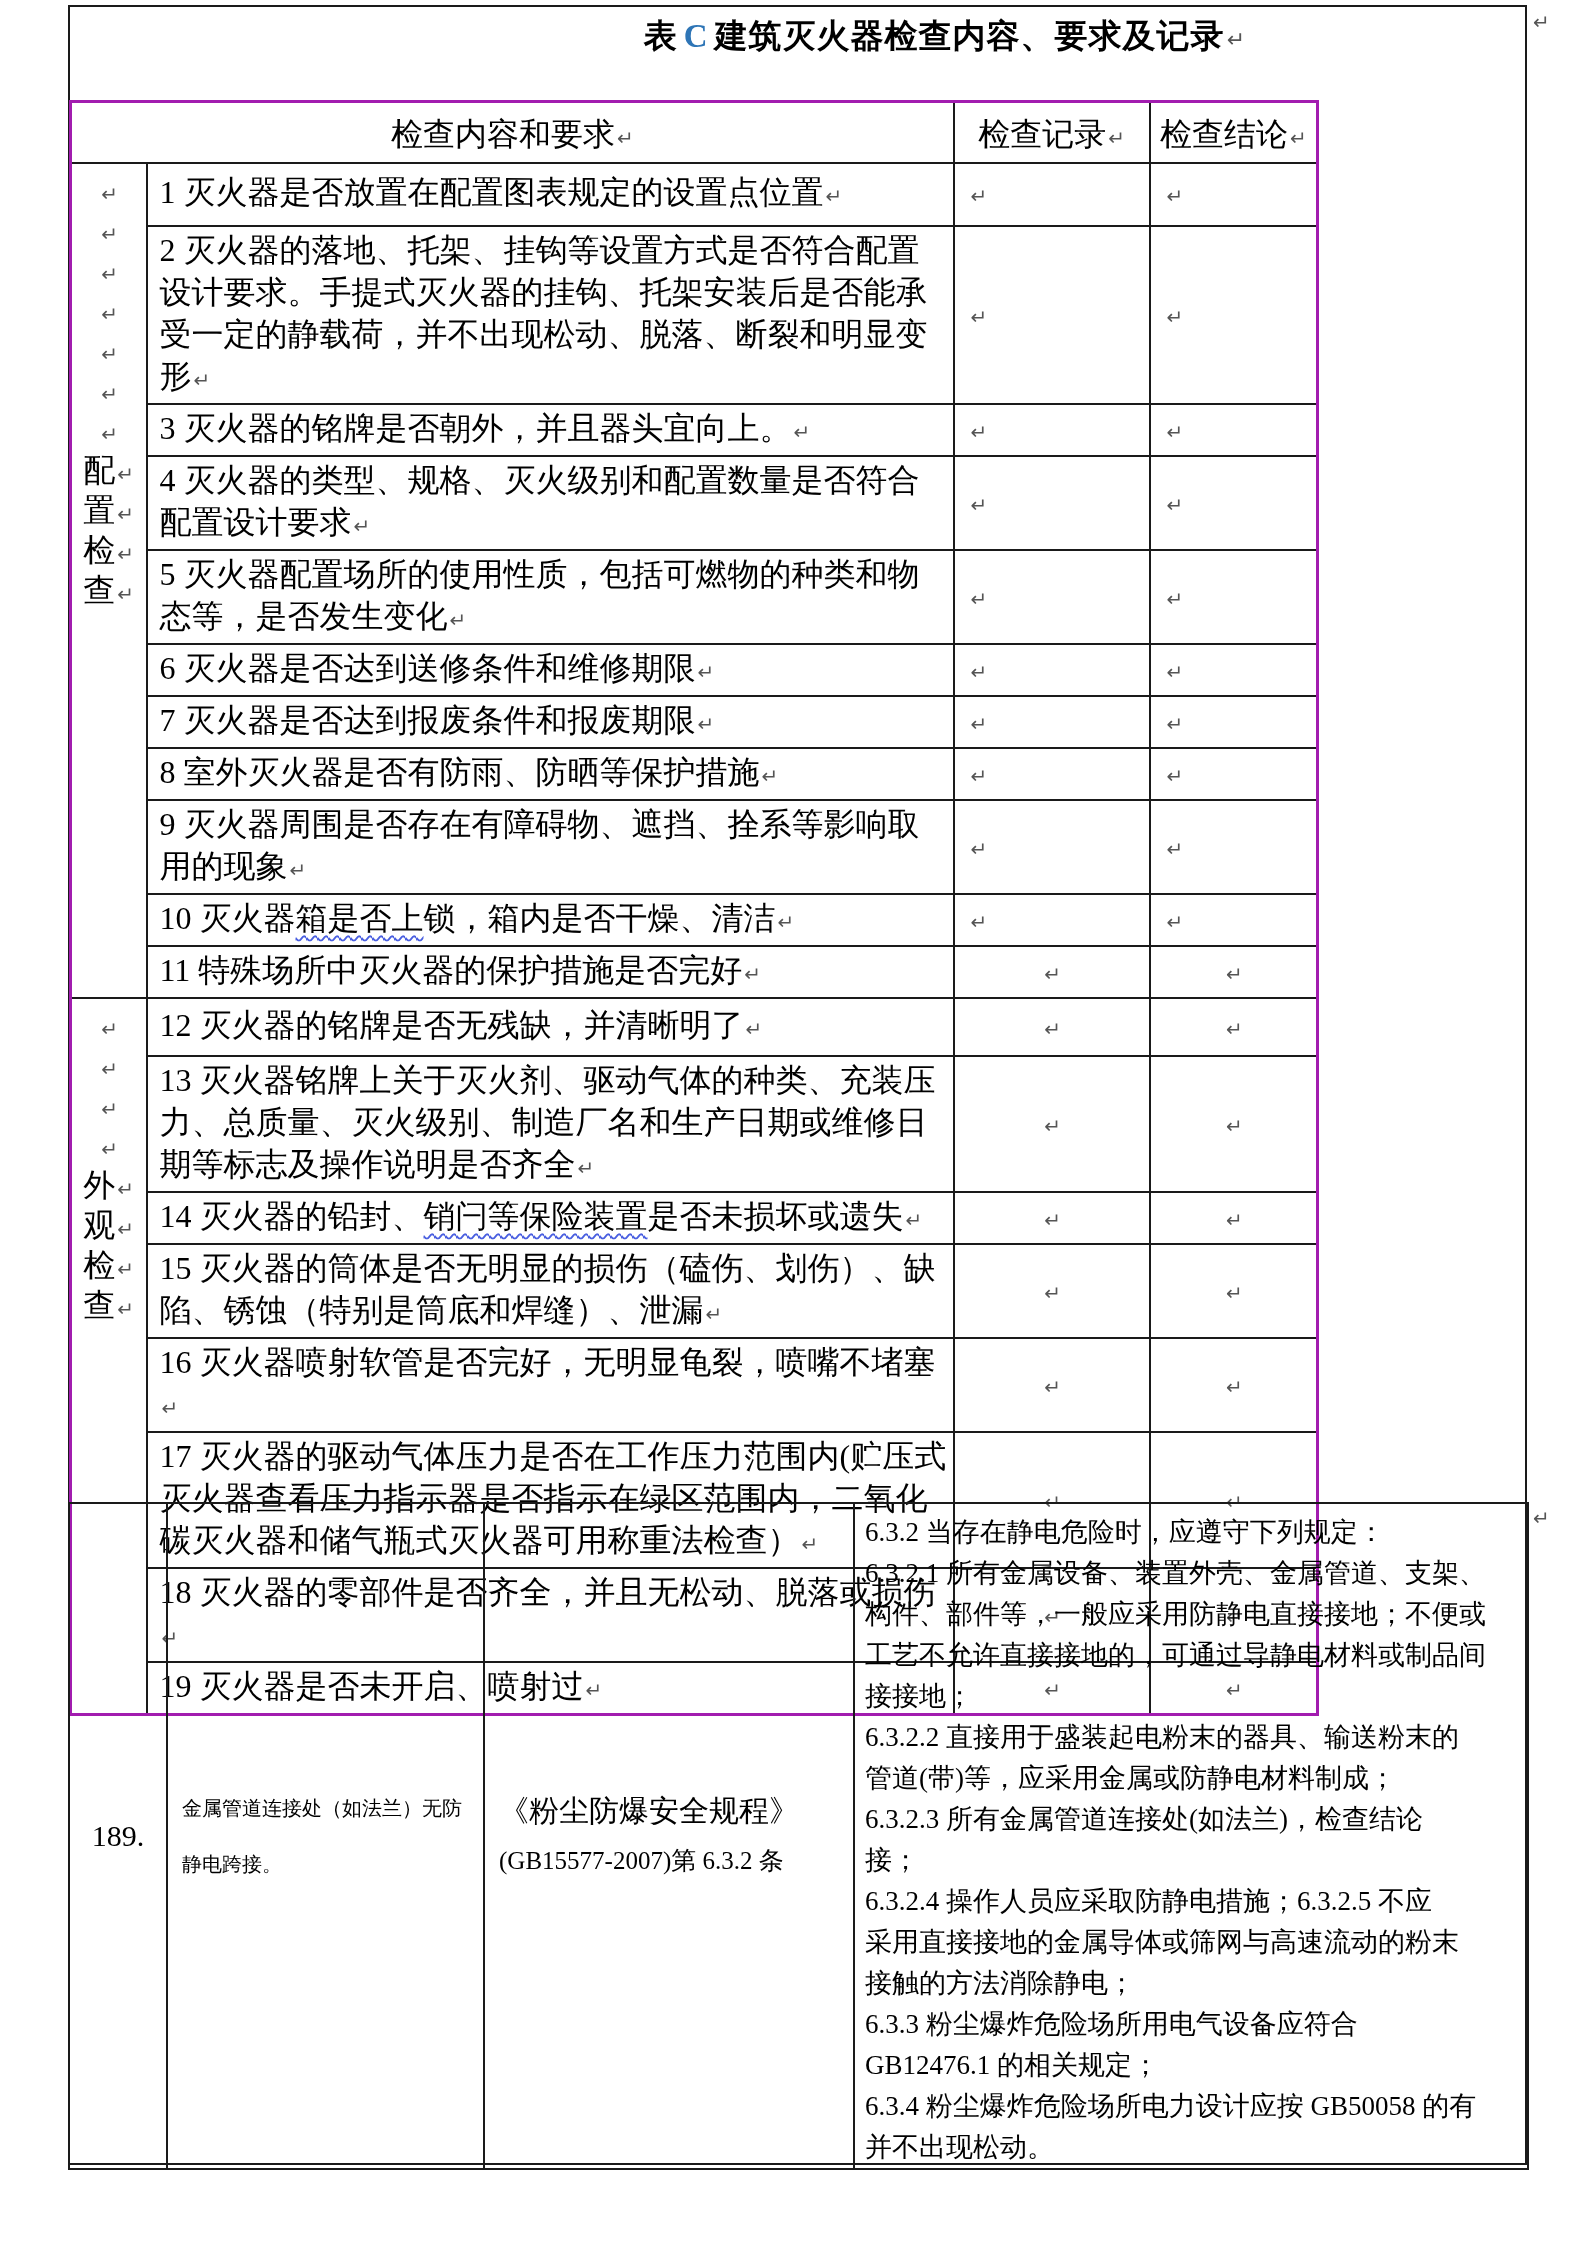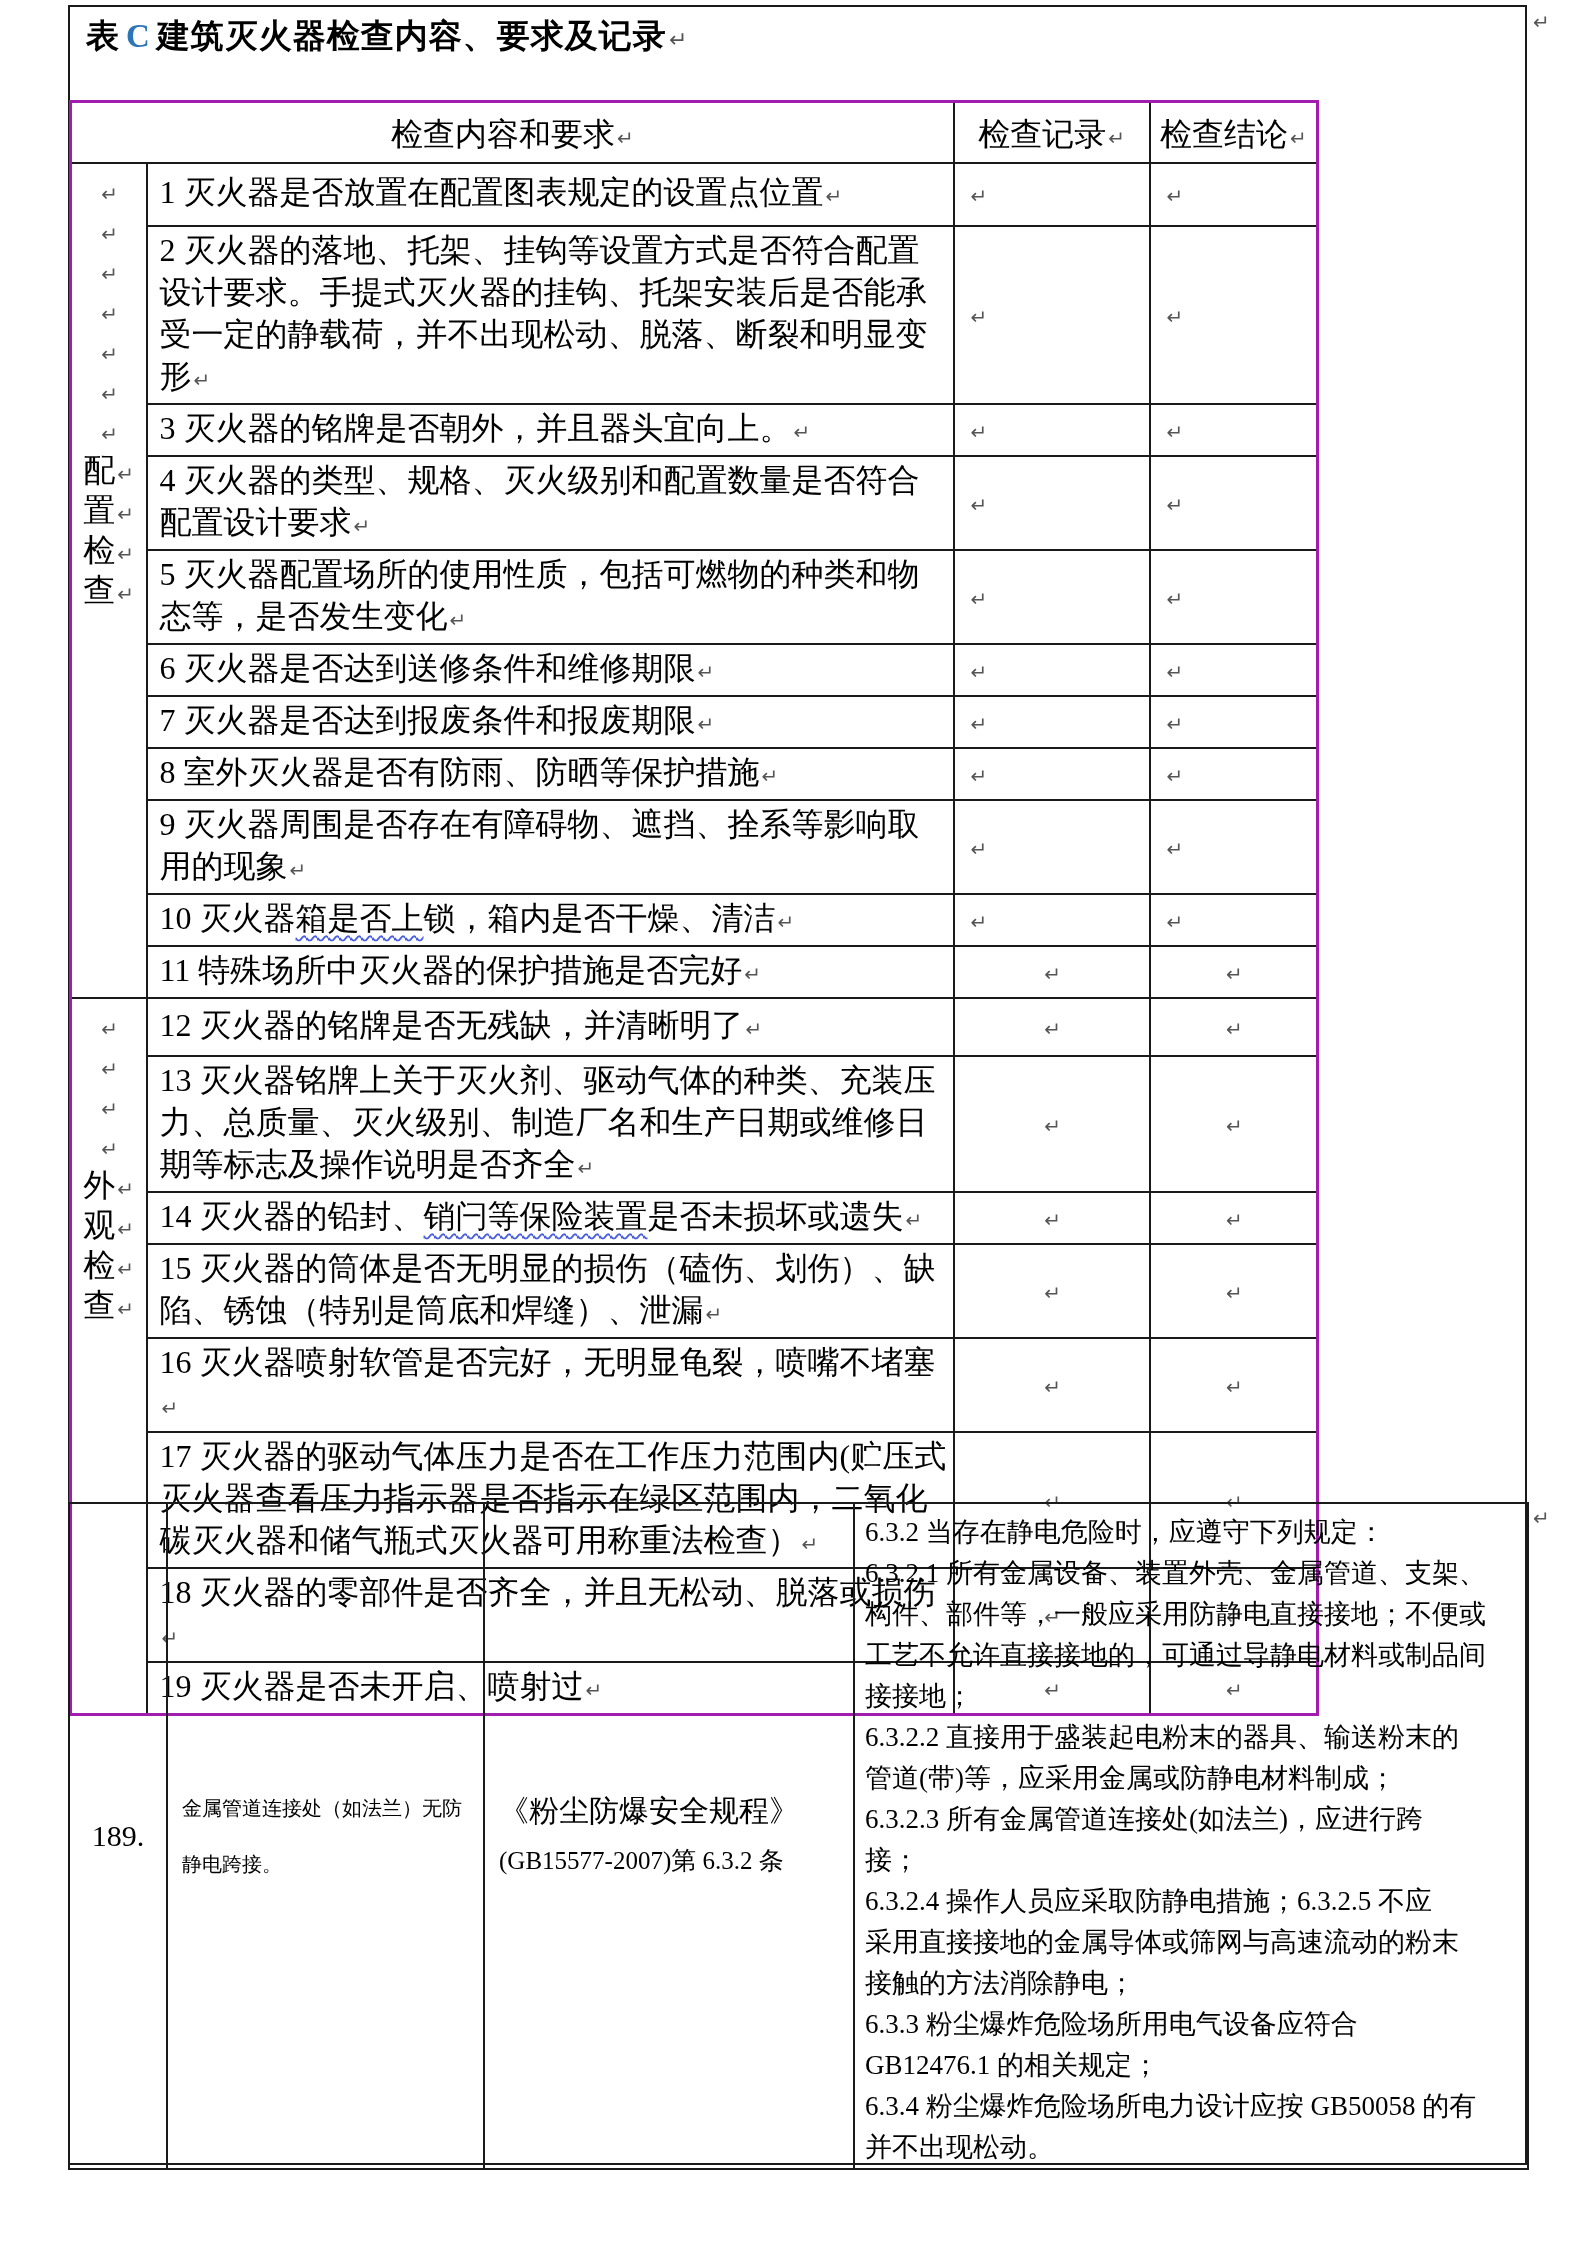--- a/index.html
+++ b/index.html
@@ -6,21 +6,21 @@
   body{
     width:1587px;height:2245px;position:relative;background:#ffffff;
     font-family:"Liberation Serif","DejaVu Serif",serif;color:#000;
     overflow:hidden;
   }
   .outer-frame{
     position:absolute;left:68px;top:5px;width:1459px;height:2160px;
     border:2px solid #1a1a1a;box-sizing:border-box;
   }
   .doc-title{
-    position:absolute;left:86px;top:14px;width:1160px;text-align:left;
+    position:absolute;left:86px;top:14px;width:1160px;text-align:right;
     font-size:33px;font-weight:bold;letter-spacing:1px;white-space:nowrap;
   }
   .doc-title .letter-c{font-weight:bold;margin:0 6px;}
   .pilcrow{
     font-family:"DejaVu Sans","Liberation Sans",sans-serif;
     color:#555;font-size:20px;font-weight:normal;margin-left:2px;
   }
   .pilcrow.big{font-size:22px;}
   
   table.insp{
@@ -226,21 +226,21 @@
       </td>
       <td class="item-reg">
         <div id="reg-lines">
             <div class="regline">6.3.2 当存在静电危险时，应遵守下列规定：</div>
             <div class="regline">6.3.2.1 所有金属设备、装置外壳、金属管道、支架、</div>
             <div class="regline">构件、部件等，一般应采用防静电直接接地；不便或</div>
             <div class="regline">工艺不允许直接接地的，可通过导静电材料或制品间</div>
             <div class="regline">接接地；</div>
             <div class="regline">6.3.2.2 直接用于盛装起电粉末的器具、输送粉末的</div>
             <div class="regline">管道(带)等，应采用金属或防静电材料制成；</div>
-            <div class="regline">6.3.2.3 所有金属管道连接处(如法兰)，应进行跨</div>
+            <div class="regline">6.3.2.3 所有金属管道连接处(如法兰)，检查结论</div>
             <div class="regline">接；</div>
             <div class="regline">6.3.2.4 操作人员应采取防静电措施；6.3.2.5 不应</div>
             <div class="regline">采用直接接地的金属导体或筛网与高速流动的粉末</div>
             <div class="regline">接触的方法消除静电；</div>
             <div class="regline">6.3.3 粉尘爆炸危险场所用电气设备应符合</div>
             <div class="regline">GB12476.1 的相关规定；</div>
             <div class="regline">6.3.4 粉尘爆炸危险场所电力设计应按 GB50058 的有</div>
             <div class="regline">并不出现松动。</div>
           </div>
       </td>

